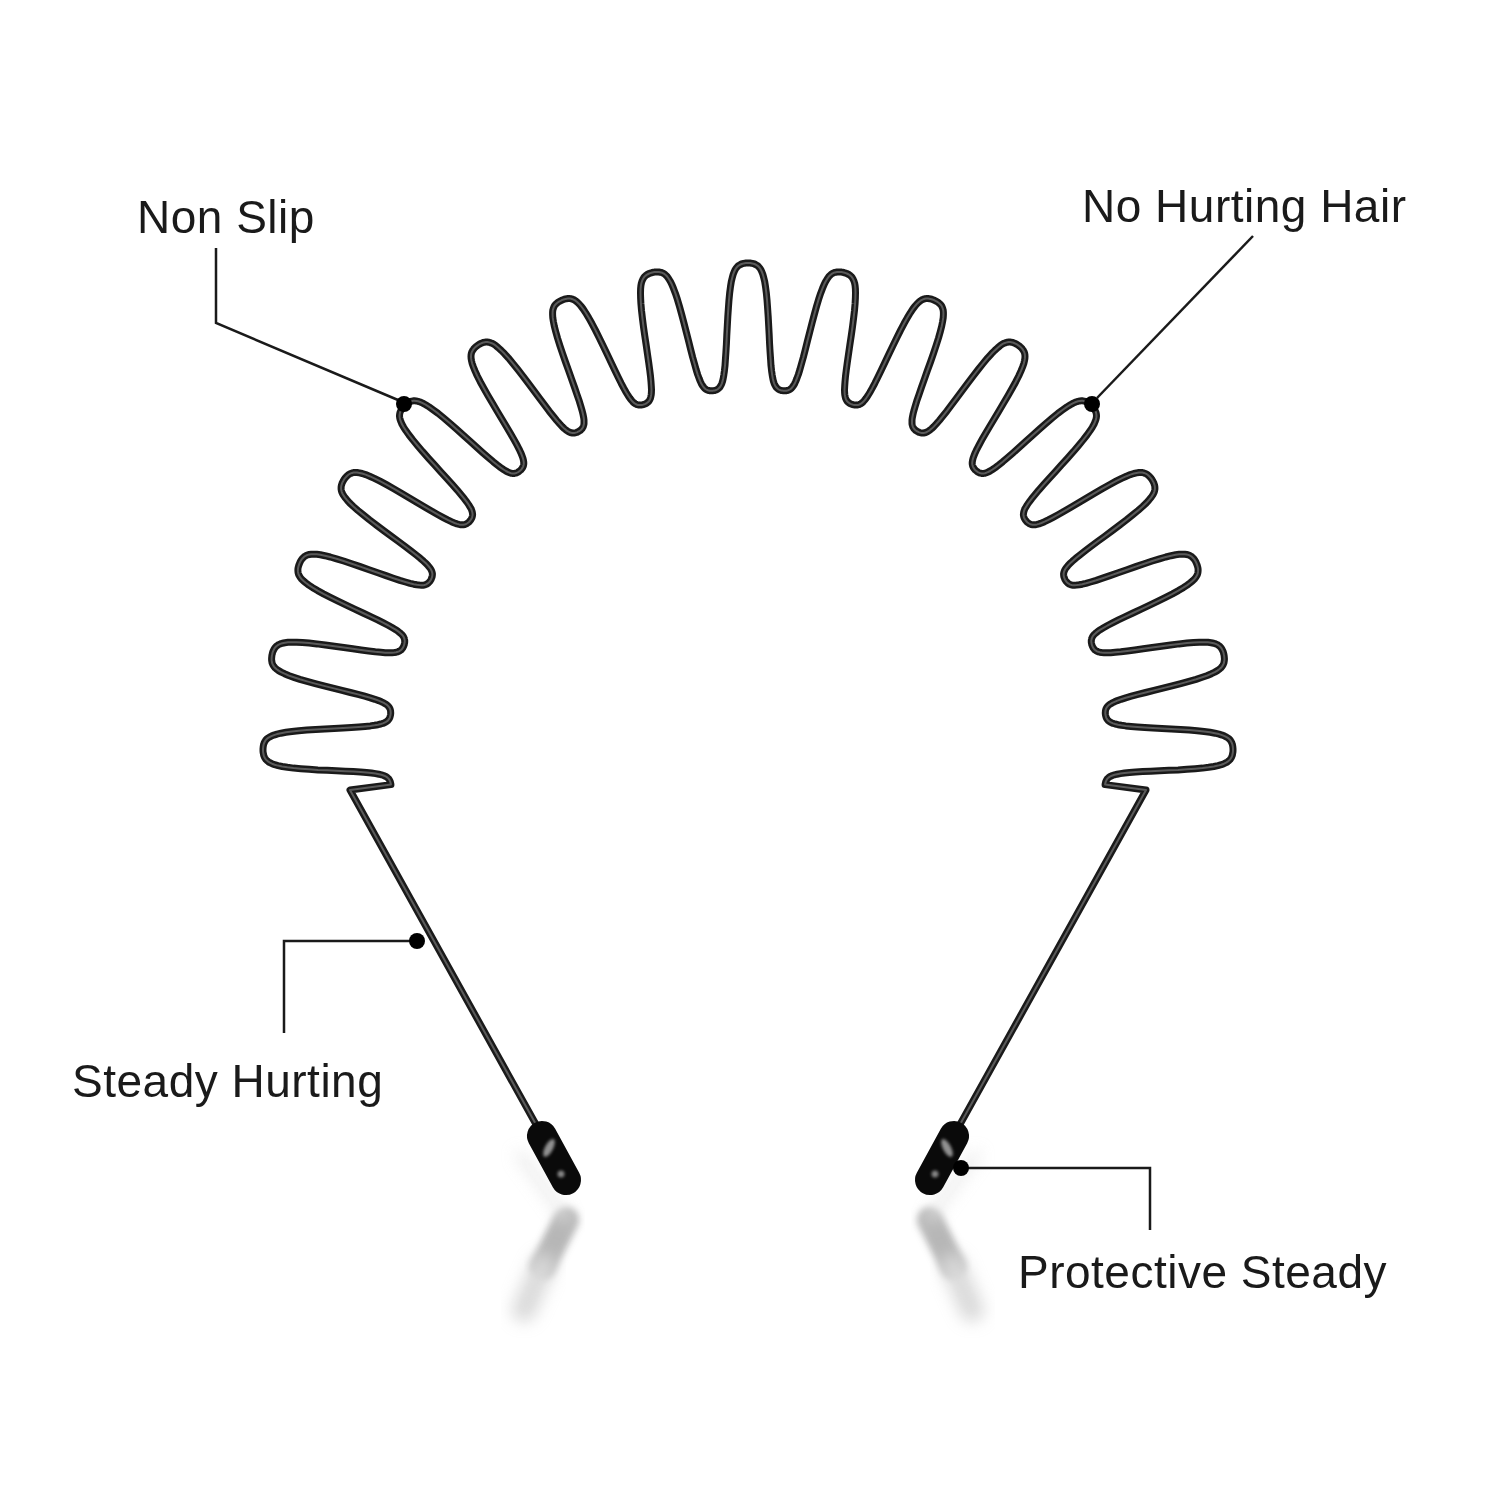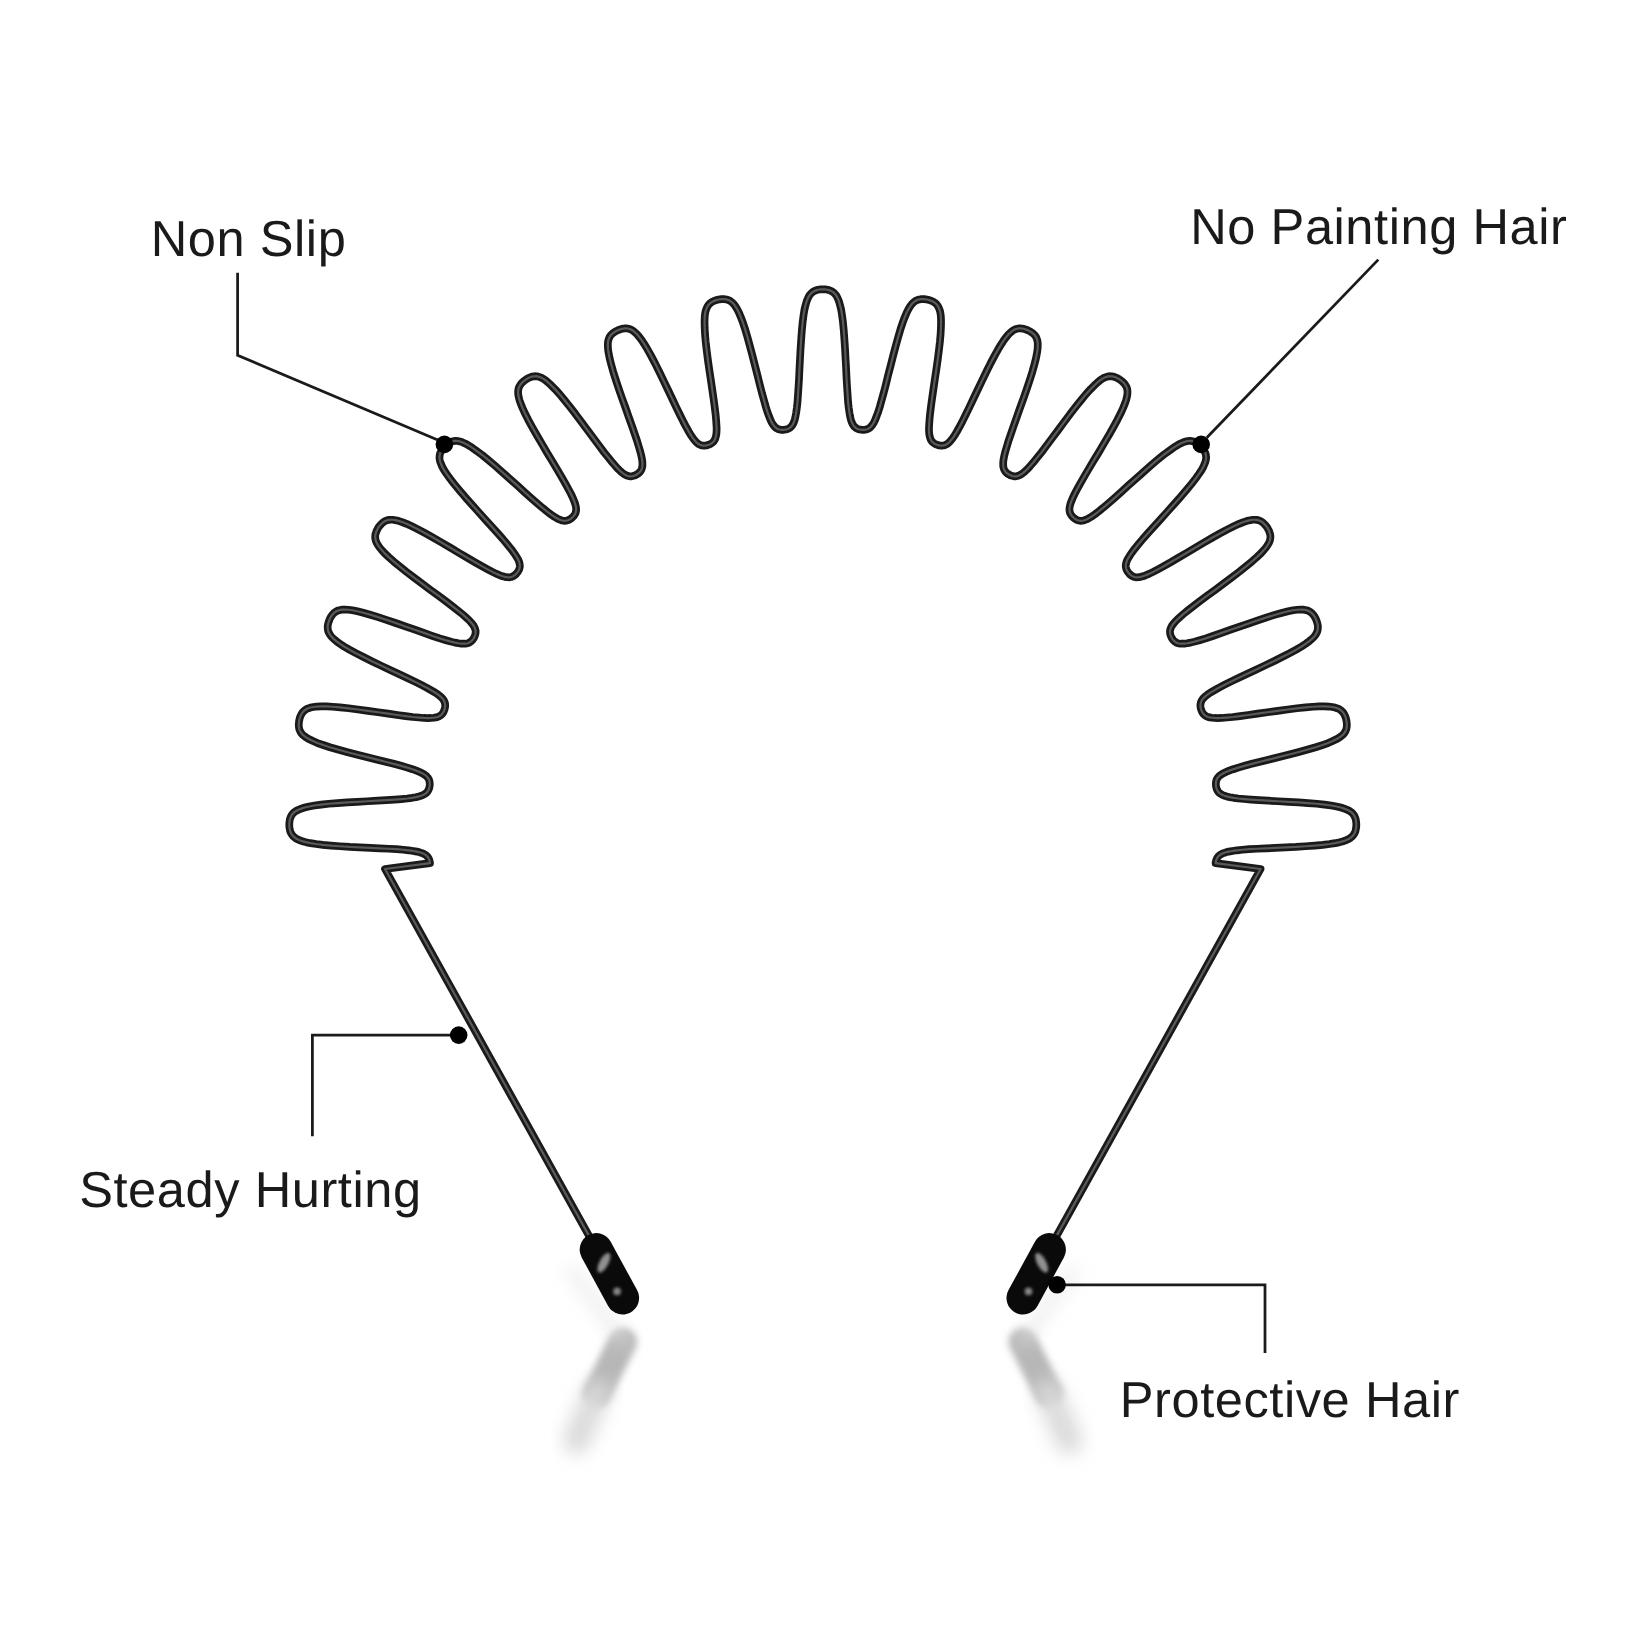--- a/index.html
+++ b/index.html
@@ -84,16 +84,16 @@
       <polyline class="leader" points="284,1033 284,941 410,941"></polyline>
       <circle class="dot" cx="417" cy="941" r="8"></circle>
     </g>
     <g>
       <polyline class="leader" points="967,1168 1150,1168 1150,1230"></polyline>
       <circle class="dot" cx="961" cy="1168" r="8"></circle>
     </g>
   </svg>
 
   <div class="label" id="lbl-non-slip">Non Slip</div>
-  <div class="label" id="lbl-no-hurting-hair">No Painting Hair</div>
+  <div class="label" id="lbl-no-hurting-hair">No Hurting Hair</div>
   <div class="label" id="lbl-steady-painting">Steady Hurting</div>
-  <div class="label" id="lbl-protective-cover">Protective Hair</div>
+  <div class="label" id="lbl-protective-cover">Protective Steady</div>
 </div>
 
 </body></html>

